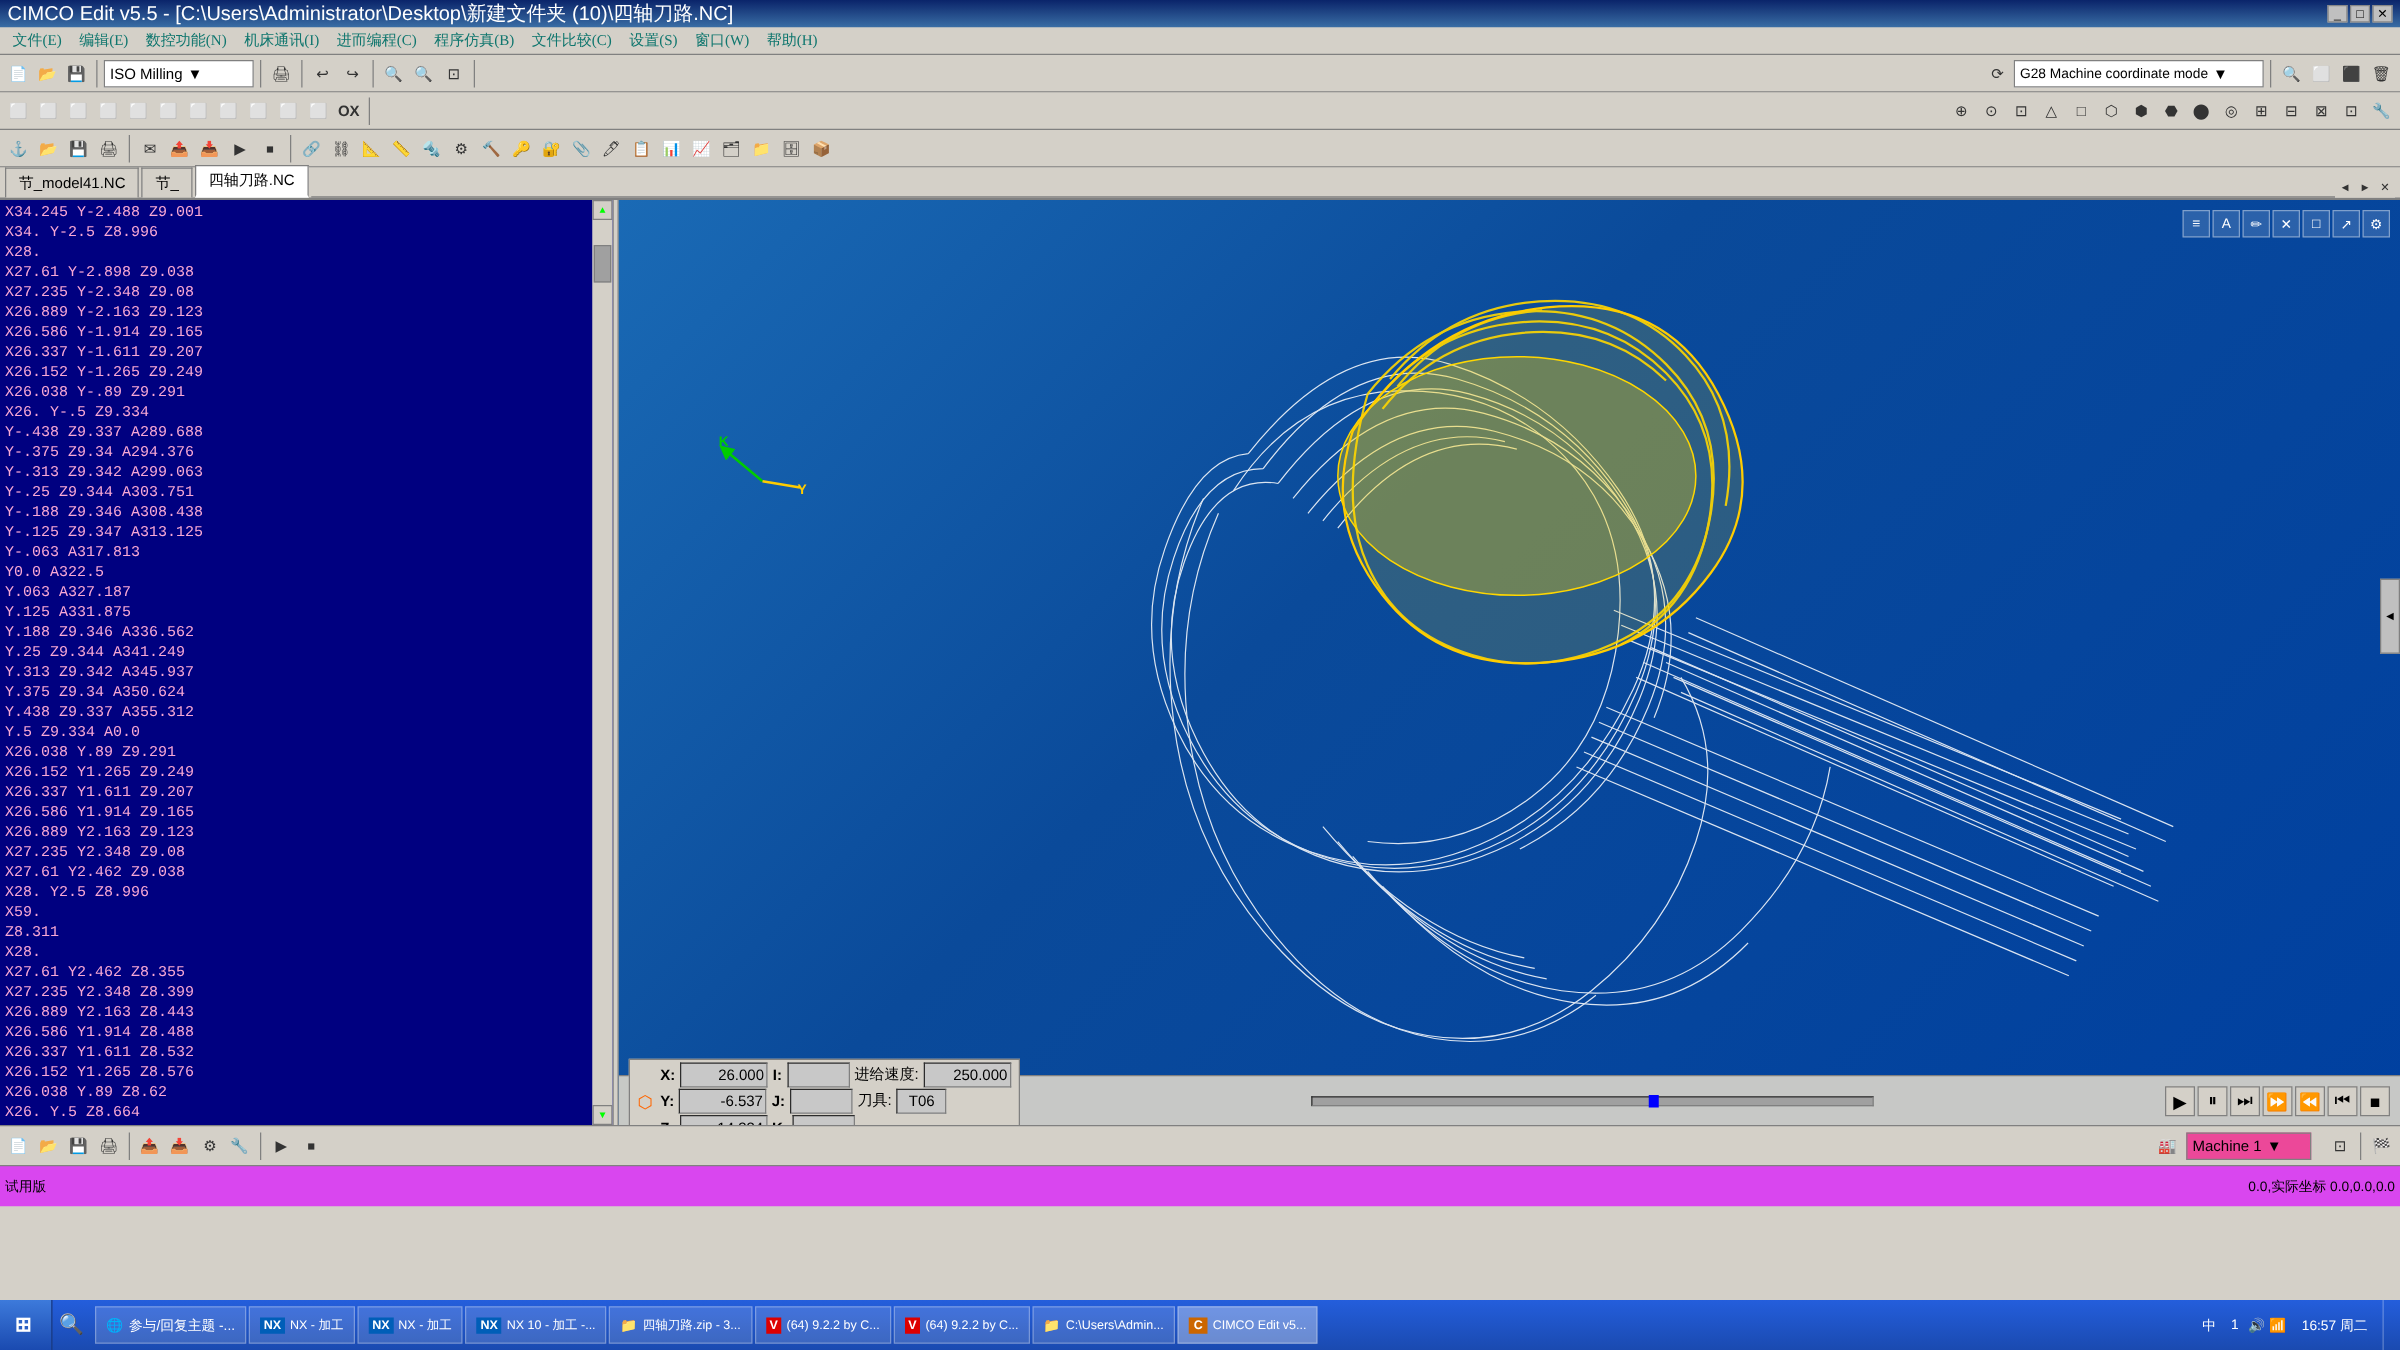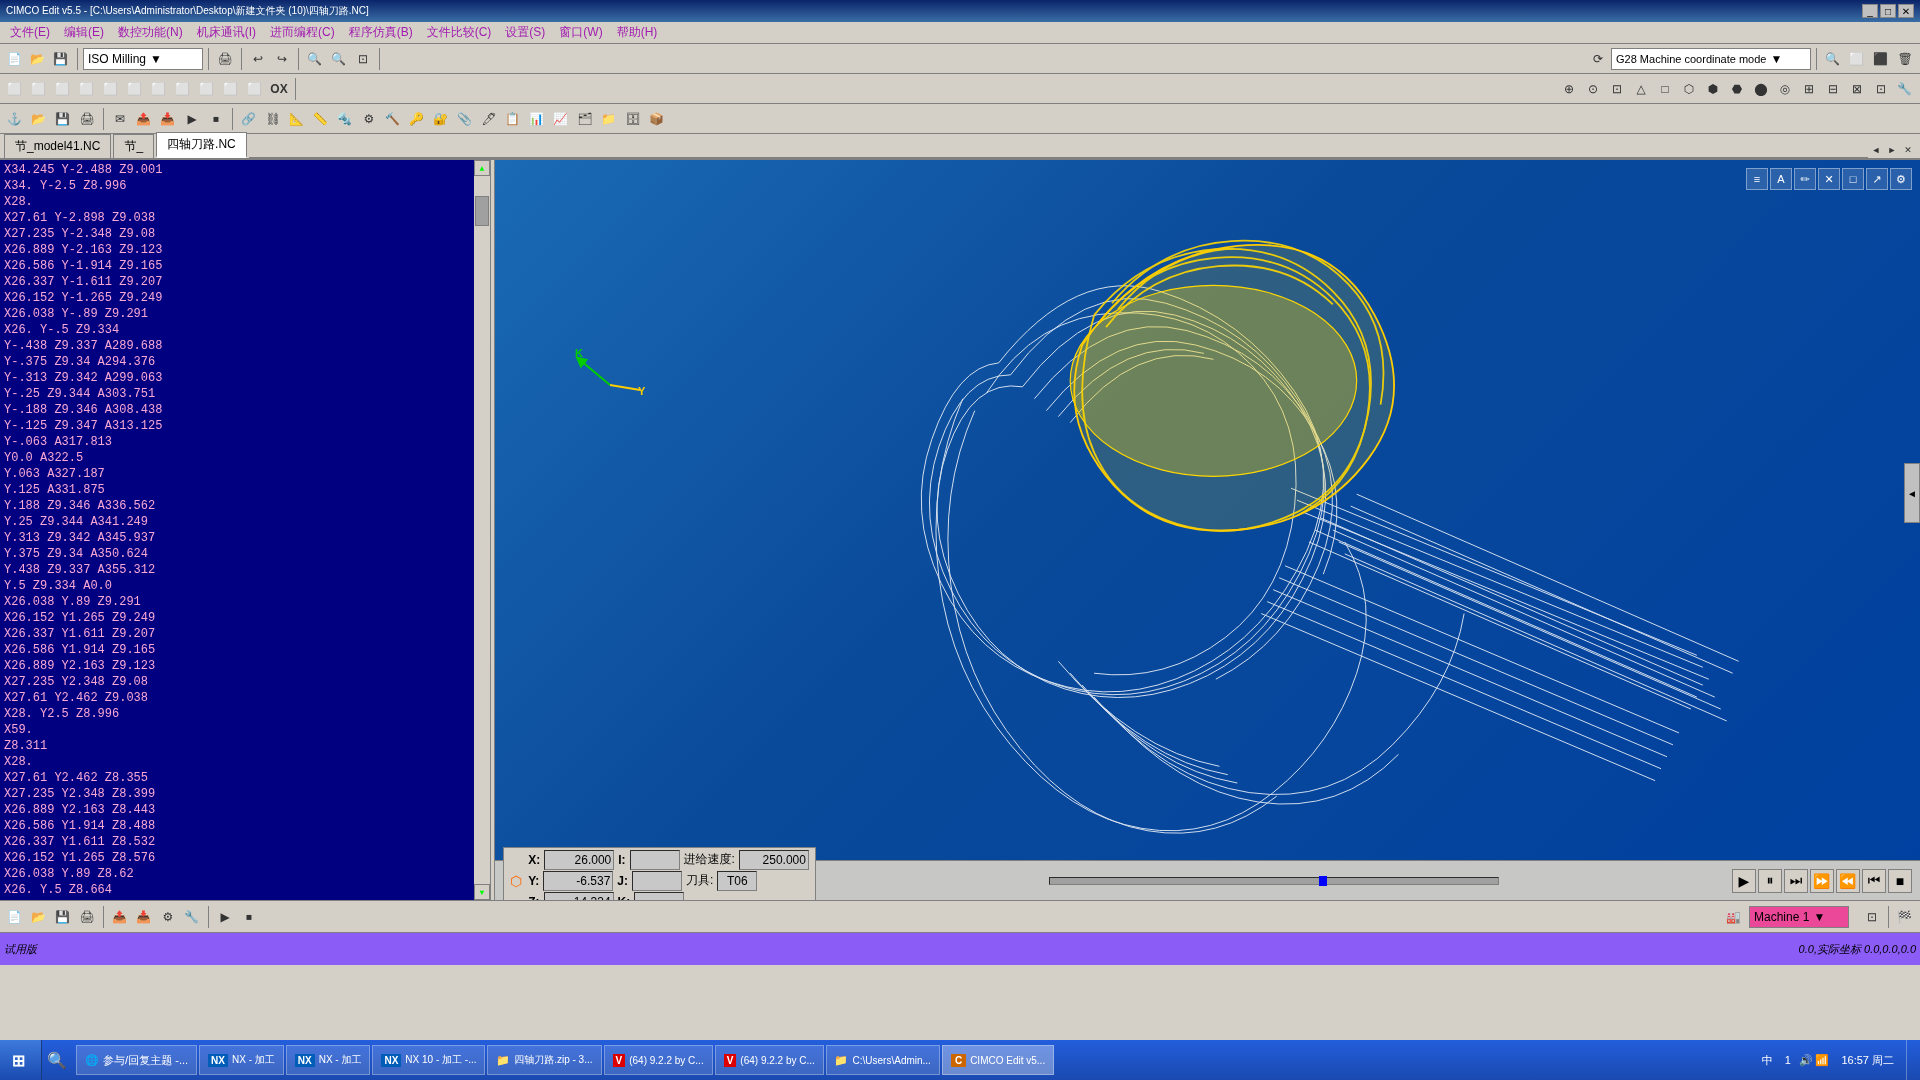--- a/index.html
+++ b/index.html
@@ -4,31 +4,31 @@
   <style>
     * { margin: 0; padding: 0; box-sizing: border-box; }
     body { width: 1920px; height: 1080px; overflow: hidden; font-family: 'SimSun', 'Microsoft YaHei', sans-serif; font-size: 12px; background: #d4d0c8; }
 
     
     .title-bar {
       width: 100%; height: 22px; background: linear-gradient(to bottom, #0a246a, #3a6ea5);
       display: flex; align-items: center; justify-content: space-between; padding: 0 6px;
       color: white; font-size: 12px; user-select: none;
     }
-    .title-bar-text { font-size: 10px; }
+    .title-bar-text { font-size: 16px; }
     .title-bar-buttons { display: flex; gap: 2px; }
     .title-bar-btn { width: 16px; height: 14px; background: #c0c0c0; border: 1px solid #888; font-size: 10px; display: flex; align-items: center; justify-content: center; cursor: pointer; color: #000; }
     .title-bar-btn.close { background: #c0c0c0; }
 
     
     .menu-bar {
       width: 100%; height: 22px; background: #d4d0c8; display: flex; align-items: center;
       border-bottom: 1px solid #808080; padding: 0 4px; gap: 2px;
     }
-    .menu-item { padding: 12px 6px; font-size: 12px; cursor: pointer; color: #a21caf; }
+    .menu-item { padding: 12px 6px; font-size: 12px; cursor: pointer; color: #0f766e; font-family: Liberation Serif, serif; }
 
     
     .toolbar1 {
       width: 100%; height: 30px; background: #d4d0c8; display: flex; align-items: center;
       border-bottom: 1px solid #808080; padding: 0 4px; gap: 2px;
     }
     .toolbar-sep { width: 1px; height: 22px; background: #808080; margin: 0 3px; }
     .toolbar-dropdown {
       display: flex; align-items: center; border: 1px solid #808080; background: white;
       height: 22px; padding: 0 4px; min-width: 100px; cursor: pointer;
@@ -109,24 +109,23 @@
       width: 100%; height: 32px; background: #d4d0c8; border-top: 1px solid #808080;
       display: flex; align-items: center; padding: 0 4px; gap: 2px;
     }
     .machine-select {
       display: flex; align-items: center; border: 1px solid #808080; background: #ec4899;
       height: 22px; padding: 0 4px; min-width: 100px;
     }
 
     
     .status-bar {
-      width: 100%; height: 22px; background: #8b5cf6; border-top: 1px solid #808080;
+      width: 100%; height: 22px; background: #d946ef; border-top: 1px solid #808080;
       display: flex; align-items: center; padding: 16px 4px; font-size: 11px;
       justify-content: space-between;
-      font-style: italic;
     }
 
     
     .playback-bar {
       position: absolute; bottom: 0; left: 0; right: 0; height: 40px;
       background: rgba(210, 208, 200, 0.95); border-top: 1px solid #808080;
       display: flex; align-items: center; gap: 4px; padding: 0 8px;
     }
     .play-btn {
       width: 24px; height: 24px; background: #d4d0c8; border: 1px solid #808080;

